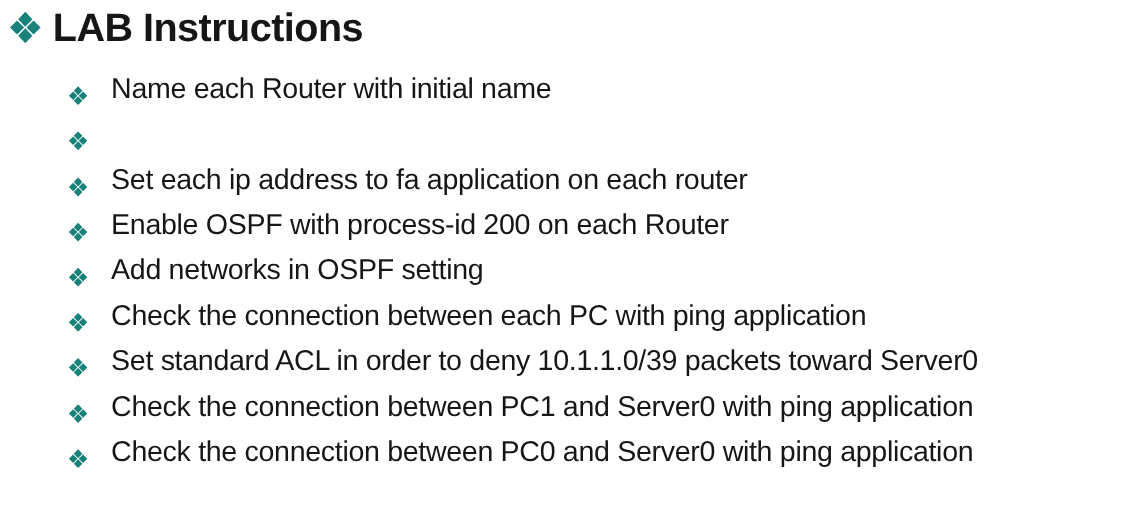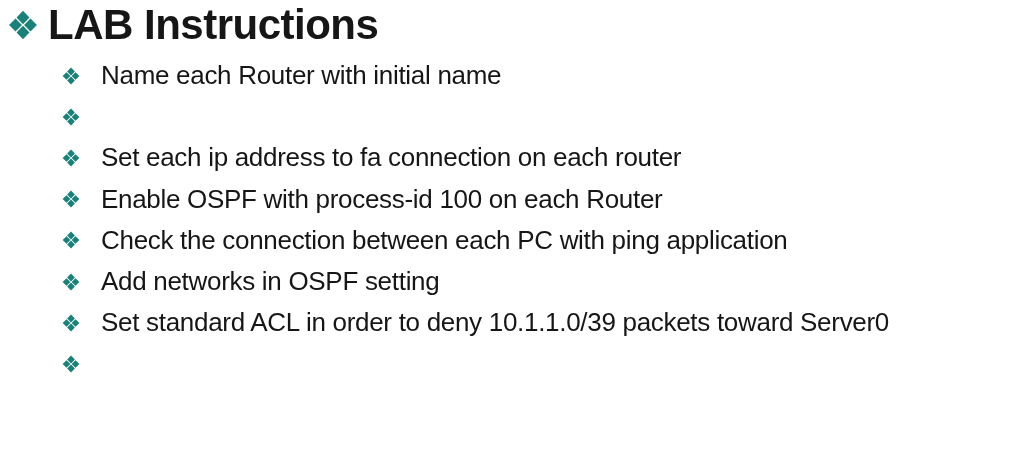--- a/index.html
+++ b/index.html
@@ -30,35 +30,35 @@
 
   .title-row .bullet {
     width: 30px;
     height: 30px;
     flex: 0 0 30px;
     color: var(--accent, #17817A);
     display: inline-flex;
   }
 
   .title-text {
-    font-size: 42px;
+    font-size: 36px;
     font-weight: bold;
     letter-spacing: -0.5px;
     white-space: nowrap;
   }
 
   
   ul.instruction-list {
     list-style: none;
     margin-top: 7px;
   }
 
   li.instruction-item {
     display: flex;
-    align-items: center;
+    align-items: flex-end;
     height: 41.2px;
     padding-left: 54px;
   }
 
   li.instruction-item .bullet {
     width: 18px;
     height: 18px;
     flex: 0 0 18px;
     margin-right: 21px;
     color: var(--accent, #17817A);
@@ -121,34 +121,46 @@
 
     <li class="instruction-item">
       <span class="bullet">
         <svg viewBox="0 0 20 20" aria-hidden="true">
           <path d="M10 0.5 L14.3 5 L10 9.5 L5.7 5 Z
                    M5 5.7 L9.3 10 L5 14.3 L0.7 10 Z
                    M15 5.7 L19.3 10 L15 14.3 L10.7 10 Z
                    M10 10.5 L14.3 15 L10 19.5 L5.7 15 Z"></path>
         </svg>
       </span>
-      <span class="item-text">Set each ip address to fa connection on each router</span>
-    </li>
-
-
-    <li class="instruction-item">
-      <span class="bullet">
-        <svg viewBox="0 0 20 20" aria-hidden="true">
-          <path d="M10 0.5 L14.3 5 L10 9.5 L5.7 5 Z
-                   M5 5.7 L9.3 10 L5 14.3 L0.7 10 Z
-                   M15 5.7 L19.3 10 L15 14.3 L10.7 10 Z
-                   M10 10.5 L14.3 15 L10 19.5 L5.7 15 Z"></path>
-        </svg>
-      </span>
-      <span class="item-text">Enable OSPF with process-id 100 on each Router</span>
+      <span class="item-text">Set each ip address to fa application on each router</span>
+    </li>
+
+
+    <li class="instruction-item">
+      <span class="bullet">
+        <svg viewBox="0 0 20 20" aria-hidden="true">
+          <path d="M10 0.5 L14.3 5 L10 9.5 L5.7 5 Z
+                   M5 5.7 L9.3 10 L5 14.3 L0.7 10 Z
+                   M15 5.7 L19.3 10 L15 14.3 L10.7 10 Z
+                   M10 10.5 L14.3 15 L10 19.5 L5.7 15 Z"></path>
+        </svg>
+      </span>
+      <span class="item-text">Enable OSPF with process-id 200 on each Router</span>
+    </li>
+
+    <li class="instruction-item">
+      <span class="bullet">
+        <svg viewBox="0 0 20 20" aria-hidden="true">
+          <path d="M10 0.5 L14.3 5 L10 9.5 L5.7 5 Z
+                   M5 5.7 L9.3 10 L5 14.3 L0.7 10 Z
+                   M15 5.7 L19.3 10 L15 14.3 L10.7 10 Z
+                   M10 10.5 L14.3 15 L10 19.5 L5.7 15 Z"></path>
+        </svg>
+      </span>
+      <span class="item-text">Add networks in OSPF setting</span>
     </li>
 
     <li class="instruction-item">
       <span class="bullet">
         <svg viewBox="0 0 20 20" aria-hidden="true">
           <path d="M10 0.5 L14.3 5 L10 9.5 L5.7 5 Z
                    M5 5.7 L9.3 10 L5 14.3 L0.7 10 Z
                    M15 5.7 L19.3 10 L15 14.3 L10.7 10 Z
                    M10 10.5 L14.3 15 L10 19.5 L5.7 15 Z"></path>
         </svg>
@@ -158,41 +170,41 @@
 
     <li class="instruction-item">
       <span class="bullet">
         <svg viewBox="0 0 20 20" aria-hidden="true">
           <path d="M10 0.5 L14.3 5 L10 9.5 L5.7 5 Z
                    M5 5.7 L9.3 10 L5 14.3 L0.7 10 Z
                    M15 5.7 L19.3 10 L15 14.3 L10.7 10 Z
                    M10 10.5 L14.3 15 L10 19.5 L5.7 15 Z"></path>
         </svg>
       </span>
-      <span class="item-text">Add networks in OSPF setting</span>
-    </li>
-
-    <li class="instruction-item">
-      <span class="bullet">
-        <svg viewBox="0 0 20 20" aria-hidden="true">
-          <path d="M10 0.5 L14.3 5 L10 9.5 L5.7 5 Z
-                   M5 5.7 L9.3 10 L5 14.3 L0.7 10 Z
-                   M15 5.7 L19.3 10 L15 14.3 L10.7 10 Z
-                   M10 10.5 L14.3 15 L10 19.5 L5.7 15 Z"></path>
-        </svg>
-      </span>
       <span class="item-text">Set standard ACL in order to deny 10.1.1.0/39 packets toward Server0</span>
     </li>
 
     <li class="instruction-item">
       <span class="bullet">
         <svg viewBox="0 0 20 20" aria-hidden="true">
           <path d="M10 0.5 L14.3 5 L10 9.5 L5.7 5 Z
                    M5 5.7 L9.3 10 L5 14.3 L0.7 10 Z
                    M15 5.7 L19.3 10 L15 14.3 L10.7 10 Z
                    M10 10.5 L14.3 15 L10 19.5 L5.7 15 Z"></path>
         </svg>
       </span>
-    </li>
-
+      <span class="item-text">Check the connection between PC1 and Server0 with ping application</span>
+    </li>
+
+    <li class="instruction-item">
+      <span class="bullet">
+        <svg viewBox="0 0 20 20" aria-hidden="true">
+          <path d="M10 0.5 L14.3 5 L10 9.5 L5.7 5 Z
+                   M5 5.7 L9.3 10 L5 14.3 L0.7 10 Z
+                   M15 5.7 L19.3 10 L15 14.3 L10.7 10 Z
+                   M10 10.5 L14.3 15 L10 19.5 L5.7 15 Z"></path>
+        </svg>
+      </span>
+      <span class="item-text">Check the connection between PC0 and Server0 with ping application</span>
+    </li>
   </ul>
 
 </div>
 
 </body></html>

